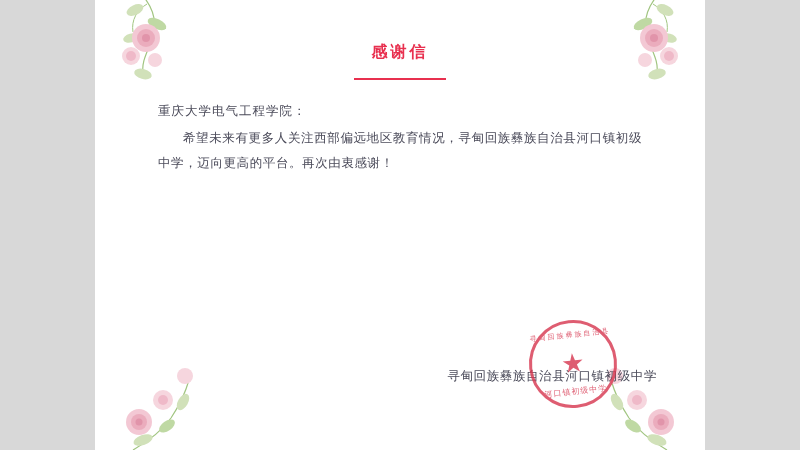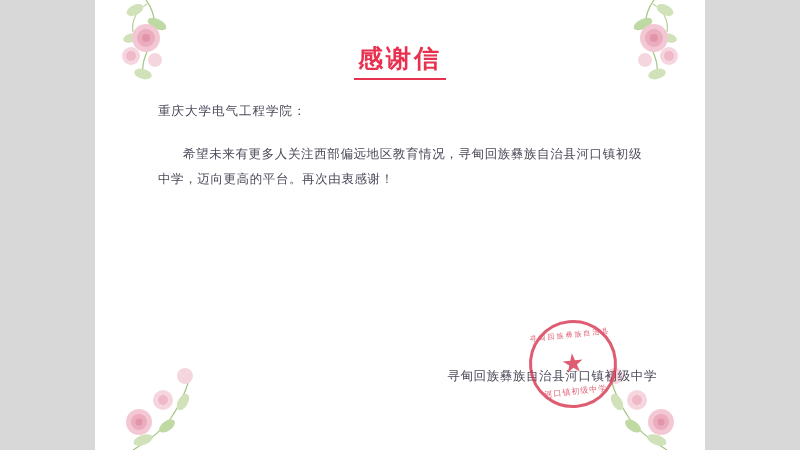--- a/index.html
+++ b/index.html
@@ -31,21 +31,21 @@
   .fl-bl { bottom: -4px; left: 18px; }
   .fl-br { bottom: -4px; right: 18px; }
 
   
   .title {
     position: absolute;
     top: 42px;
     left: 0;
     width: 100%;
     text-align: center;
-    font-size: 25px;
+    font-size: 16px;
     font-weight: bold;
     color: #e8304f;
     letter-spacing: 3px;
     font-family: "DejaVu Serif", serif;
   }
   .title-rule {
     position: absolute;
     top: 78px;
     left: 50%;
     transform: translateX(-50%);
@@ -59,21 +59,21 @@
     position: absolute;
     top: 98px;
     left: 63px;
     width: 484px;
     color: #4b4b5a;
     font-size: 12.5px;
     line-height: 25px;
     font-family: "DejaVu Serif", serif;
   }
   .salutation {
-    margin: 0 0 18px 0;
+    margin: 0 0 2px 0;
     letter-spacing: 1px;
   }
   .para {
     margin: 0;
     text-indent: 2em;
     text-align: justify;
     letter-spacing: 0.6px;
   }
 
   

